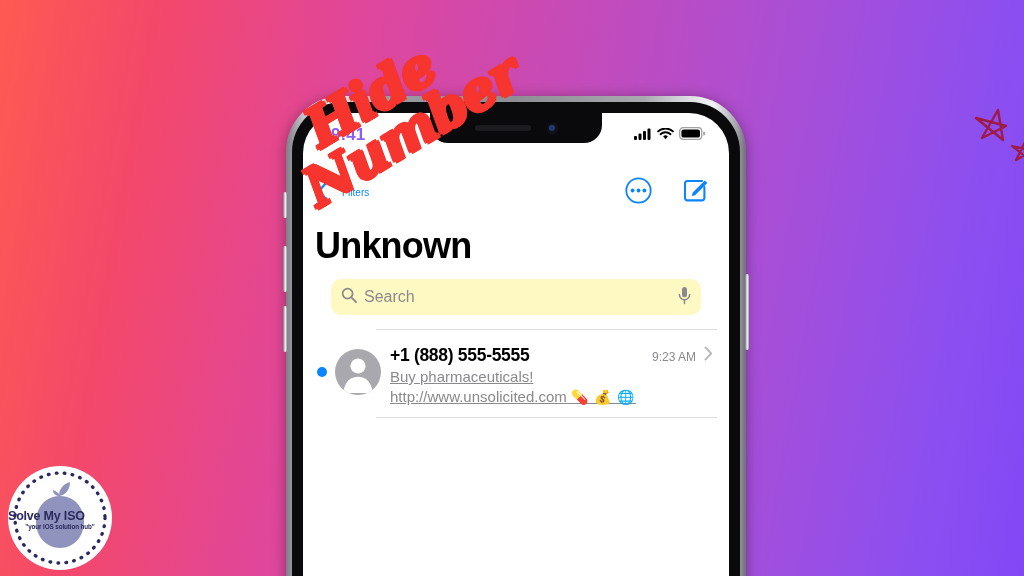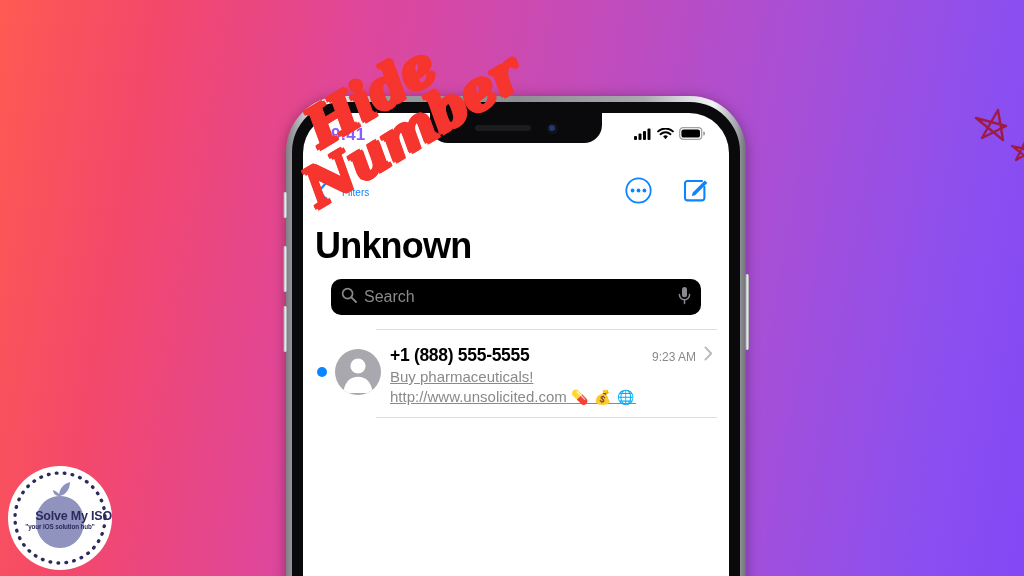--- a/index.html
+++ b/index.html
@@ -60,21 +60,21 @@
     position: absolute;
     left: 50%;
     top: 50%;
     transform: translate(-50%, -50%);
   }
   #logo-badge .brand {
     position: absolute;
     left: 0;
     right: 0;
     top: 43px;
-    text-align: right;
+    text-align: left;
     font-size: 12.5px;
     font-weight: bold;
     color: #2b2a5e;
     letter-spacing: -0.2px;
     white-space: nowrap;
   }
   #logo-badge .tagline {
     position: absolute;
     left: 0;
     right: 0;
@@ -239,21 +239,21 @@
     letter-spacing: -0.8px;
   }
 
   
   #search-field {
     position: absolute;
     left: 28px;
     right: 28px;
     top: 166px;
     height: 36px;
-    background: #000000;
+    background: #fef9c3;
     border-radius: 10px;
     display: flex;
     align-items: center;
     padding: 0 10px;
     box-sizing: border-box;
   }
   #search-field .ph {
     flex: 1;
     margin-left: 7px;
     font-size: 16px;

